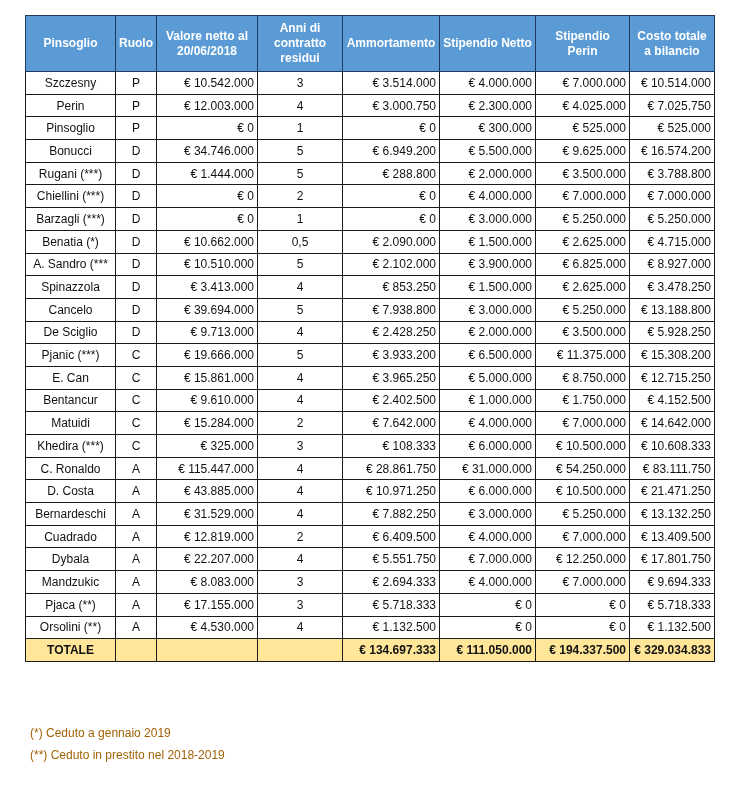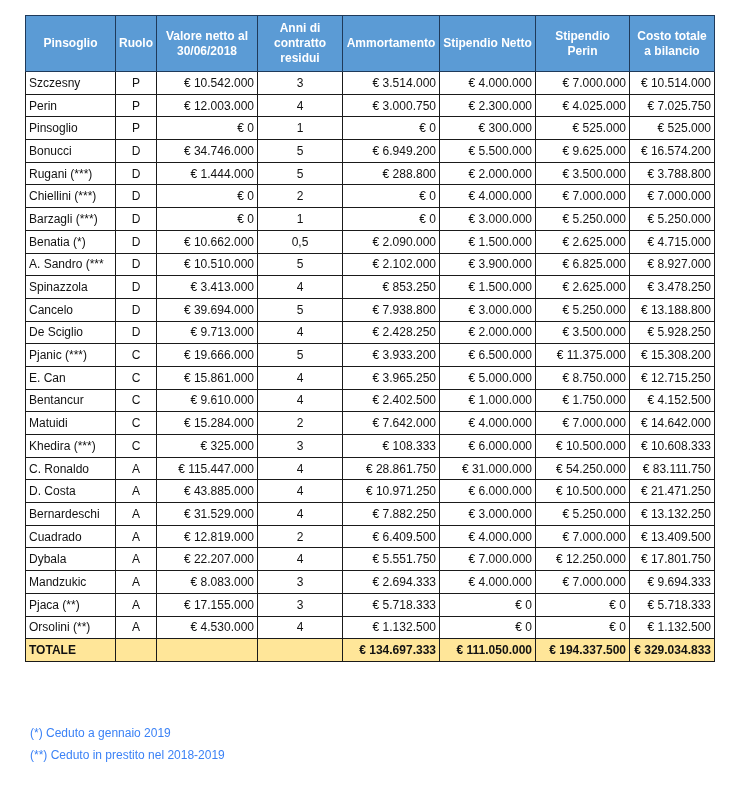--- a/index.html
+++ b/index.html
@@ -4,25 +4,25 @@
 <style>
   html, body { margin: 0; padding: 0; background: #ffffff; }
   body { width: 730px; height: 787px; position: relative; overflow: hidden;
          font-family: "Liberation Sans", sans-serif; color: #111; }
   .sheet { position: absolute; left: 25px; top: 15px; }
   table { border-collapse: collapse; table-layout: fixed; }
   th, td { border: 1px solid #1a1a1a; padding: 0 3px; font-size: 12px; line-height: 1; white-space: nowrap; overflow: hidden; }
   thead th { background: #5b9bd5; color: #ffffff; font-weight: bold; height: 55px; text-align: center;
              font-size: 12px; line-height: 15px; white-space: normal; border-color: #1f3a5a; }
   tbody td { height: 21.7px; background: #ffffff; }
-  td.name { text-align: left; }
+  td.name { text-align: center; }
   td.center { text-align: center; }
   td.num { text-align: right; }
   tr.total td { background: #ffe699; font-weight: bold; }
-  .notes { position: absolute; left: 30px; top: 722px; font-size: 12px; line-height: 22px; color: #3b82f6; }
+  .notes { position: absolute; left: 30px; top: 722px; font-size: 12px; line-height: 22px; color: #a16207; }
   .notes div { height: 22px; }
 </style>
 </head>
 <body>
 
 <div class="sheet">
   <table>
     <colgroup>
       <col style="width:90px">
         <col style="width:39px">
@@ -30,21 +30,21 @@
         <col style="width:85px">
       <col style="width:97px">
         <col style="width:96px">
         <col style="width:94px">
         <col style="width:85px">
     </colgroup>
     <thead>
       <tr>
         <th>Pinsoglio</th>
         <th>Ruolo</th>
-        <th>Valore netto al 30/06/2018</th>
+        <th>Valore netto al 20/06/2018</th>
         <th>Anni di contratto residui</th>
         <th>Ammortamento</th>
         <th>Stipendio Netto</th>
         <th>Stipendio Perin</th>
         <th>Costo totale a bilancio</th>
       </tr>
     </thead>
     <tbody id="tbody">
         <tr>
           <td class="name">Szczesny</td>

